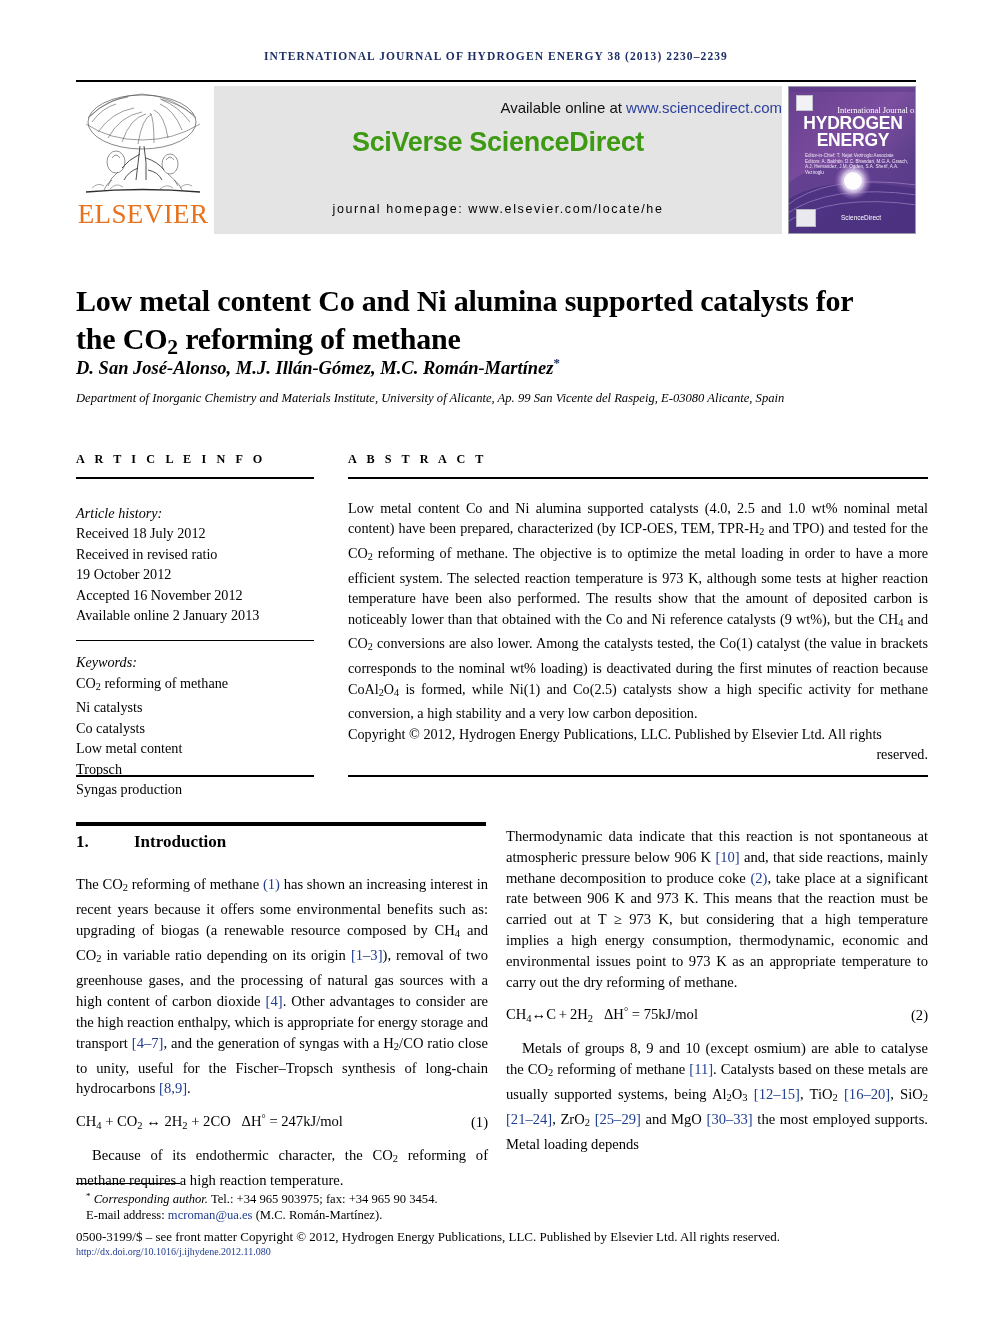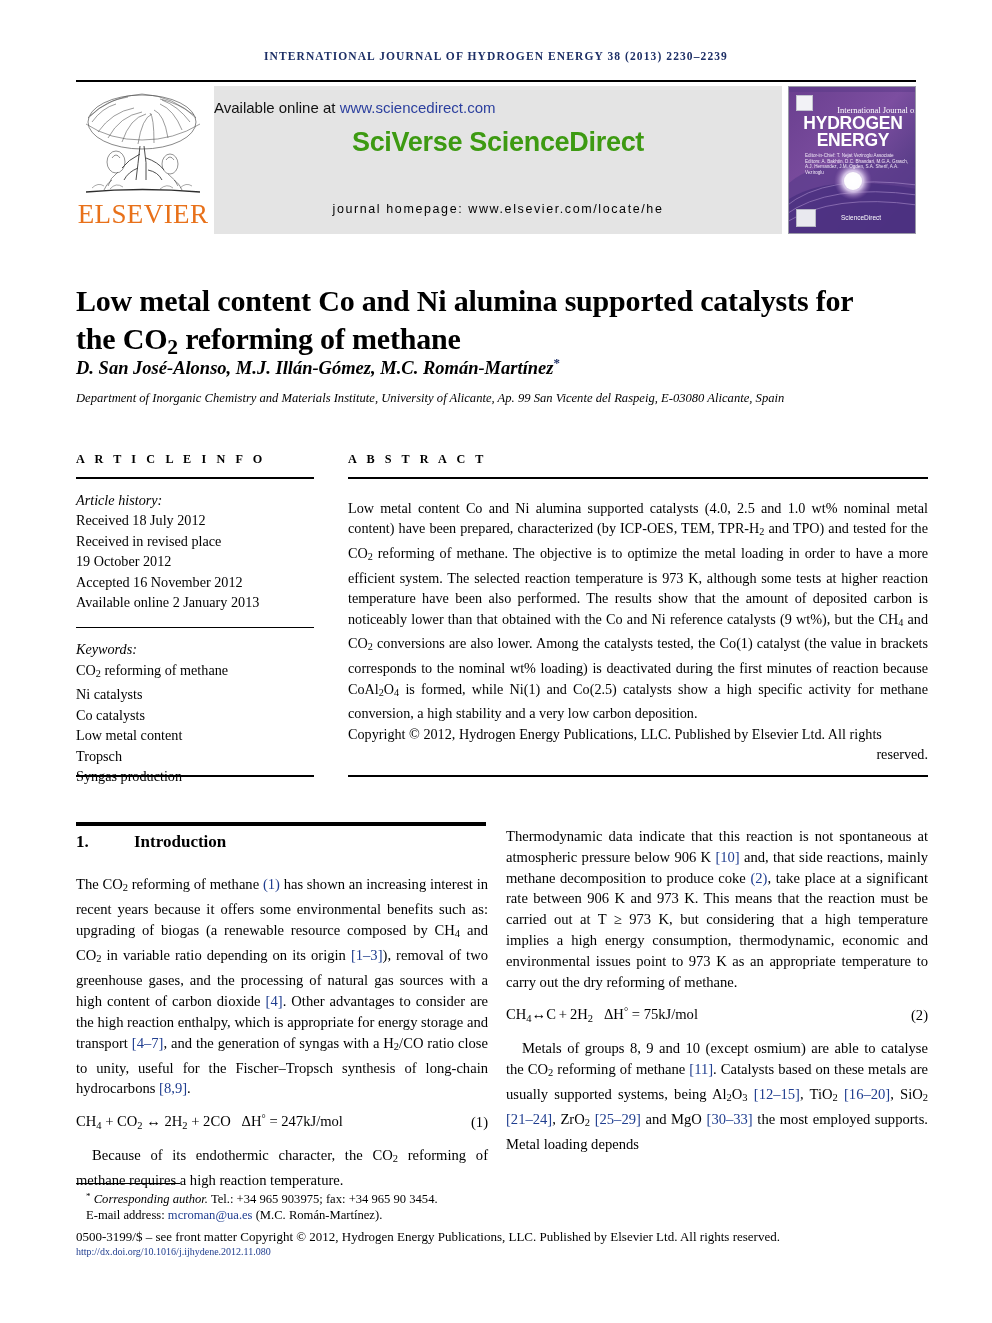--- a/index.html
+++ b/index.html
@@ -73,21 +73,21 @@
     position: absolute;
     left: 138px; top: 0;
     width: 568px;
     height: 148px;
     background: #e4e4e4;
   }
   .avail-line {
     position: absolute;
     left: 0; top: 13px;
     width: 568px;
-    text-align: left;
+    text-align: right;
     font-family: "Liberation Sans", sans-serif;
     font-size: 15px;
     color: #111;
     white-space: nowrap;
   }
   .avail-line .url { color: #2b3f9e; }
   .sciverse {
     position: absolute;
     left: 0; top: 41px;
     width: 568px;
@@ -217,21 +217,21 @@
     font-size: 12.2px;
     letter-spacing: 3.6px;
     color: #000;
   }
   .hr-thin {
     height: 1.6px;
     background: #000;
     margin-top: 10px;
   }
   .info-body {
-    margin-top: 11px;
+    margin-top: 24px;
     font-family: "Liberation Serif", serif;
     font-size: 14.2px;
     line-height: 20.5px;
     color: #000;
   }
   .info-body .ital { font-style: italic; }
   .hr-thin2 {
     height: 1.6px;
     background: #000;
     margin-top: 14px;
@@ -433,21 +433,21 @@
     <span>D. San José-Alonso, M.J. Illán-Gómez, M.C. Román-Martínez</span><span class="star">*</span>
   </div>
   <div class="affiliation">Department of Inorganic Chemistry and Materials Institute, University of Alicante, Ap. 99 San Vicente del Raspeig, E-03080 Alicante, Spain</div>
 
   <div class="col-info">
     <div class="sec-head">A R T I C L E   I N F O</div>
     <div class="hr-thin"></div>
     <div class="info-body">
       <div class="ital">Article history:</div>
       <div>Received 18 July 2012</div>
-      <div>Received in revised place</div>
+      <div>Received in revised ratio</div>
       <div>19 October 2012</div>
       <div>Accepted 16 November 2012</div>
       <div>Available online 2 January 2013</div>
     </div>
     <div class="hr-thin2"></div>
     <div class="info-body" style="margin-top:0">
       <div class="ital">Keywords:</div>
       <div>CO<sub>2</sub> reforming of methane</div>
       <div>Ni catalysts</div>
       <div>Co catalysts</div>

